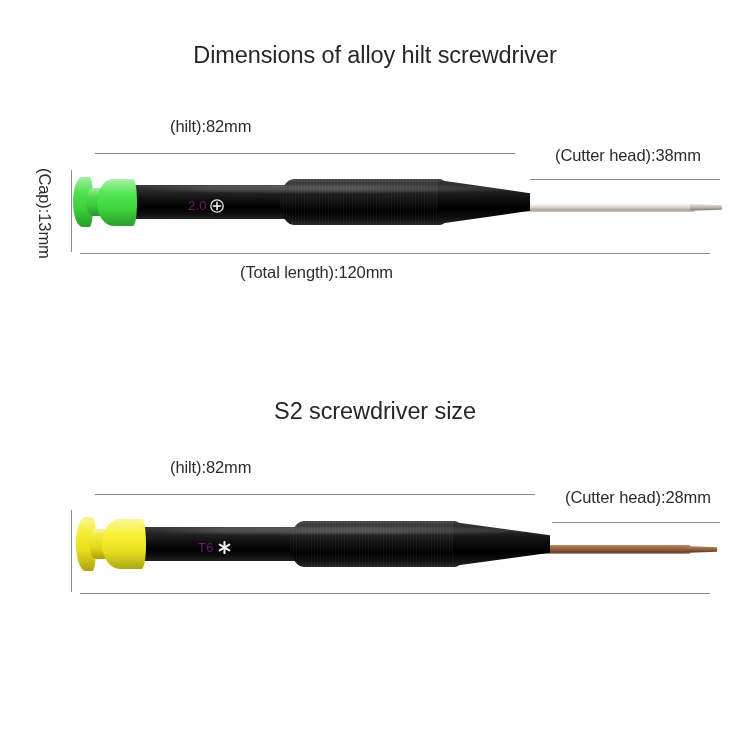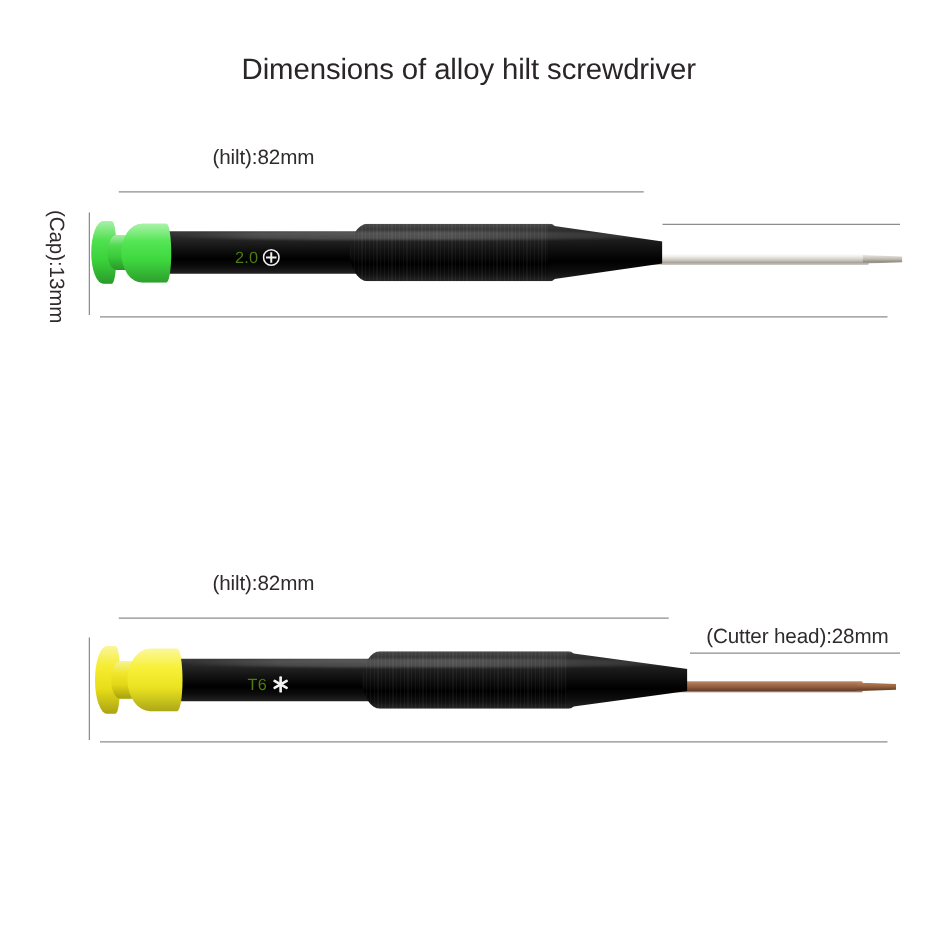--- a/index.html
+++ b/index.html
@@ -174,45 +174,47 @@
     position: absolute;
     z-index: 1;
   }
 
   .marking {
     position: absolute;
     z-index: 5;
     display: flex;
     align-items: center;
     gap: 3px;
-    color: #4d7c0f;
+    color: #701a75;
     font-size: 13px;
     letter-spacing: 0.2px;
   }
   .marking .sym {
     display: inline-flex;
     align-items: center;
     justify-content: center;
   }
 </style>
 </head>
 <body>
 
 <div class="figure" style="top:0;height:370px;">
 
   <div class="fig-title" style="top:42px;">Dimensions of alloy hilt screwdriver</div>
 
   <div class="dim-label centered" style="left:170px;top:117px;width:270px;">(hilt):82mm</div>
   <div class="hline" style="left:95px;top:153px;width:420px;"></div>
 
+  <div class="dim-label" style="left:555px;top:146px;">(Cutter head):38mm</div>
   <div class="hline" style="left:530px;top:179px;width:190px;"></div>
 
   <div class="vlabel" style="left:54px;top:168px;">(Cap):13mm</div>
   <div class="vline" style="left:71px;top:170px;height:82px;"></div>
 
+  <div class="dim-label centered" style="left:240px;top:263px;width:270px;">(Total length):120mm</div>
   <div class="hline" style="left:80px;top:253px;width:630px;"></div>
 
   <div class="driver" style="left:0;top:0;width:750px;height:370px;">
 
     <div class="shaft" style="left:520px;top:203px;width:175px;height:9px;
                 background:linear-gradient(to bottom,#ffffff 0%,#f2f0ec 22%,#d2cec6 52%,#a9a49a 78%,#cfccc5 100%);
                 border-radius:1px;"></div>
     <div class="shaft-tip" style="left:690px;top:204px;width:32px;height:7px;
                 background:linear-gradient(to bottom,#e8e6e1 0%,#c2bdb3 45%,#8e8a81 80%,#b8b4ac 100%);
                 clip-path:polygon(0 0,100% 18%,100% 82%,0 100%);"></div>
@@ -248,25 +250,26 @@
           <rect x="6.2" y="2.8" width="1.6" height="8.4" fill="#efefef"></rect>
           <rect x="2.8" y="6.2" width="8.4" height="1.6" fill="#efefef"></rect>
         </svg>
       </span>
     </div>
   </div>
 </div>
 
 <div class="figure" style="top:340px;height:370px;">
 
+  <div class="fig-title" style="top:58px;">S2 screwdriver size</div>
 
   <div class="dim-label centered" style="left:170px;top:118px;width:270px;">(hilt):82mm</div>
   <div class="hline" style="left:95px;top:154px;width:440px;"></div>
 
-  <div class="dim-label" style="left:565px;top:148px;margin-top:12px;">(Cutter head):28mm</div>
+  <div class="dim-label" style="left:565px;top:148px;">(Cutter head):28mm</div>
   <div class="hline" style="left:552px;top:182px;width:168px;"></div>
 
   <div class="vline" style="left:71px;top:170px;height:82px;"></div>
 
   <div class="hline" style="left:80px;top:253px;width:630px;"></div>
 
   <div class="driver" style="left:0;top:0;width:714px;height:370px;">
 
     <div class="shaft" style="left:540px;top:205px;width:150px;height:9px;
                 background:linear-gradient(to bottom,#c08d6a 0%,#a56f4c 25%,#8b5a3c 55%,#66402a 82%,#95624180 100%);

